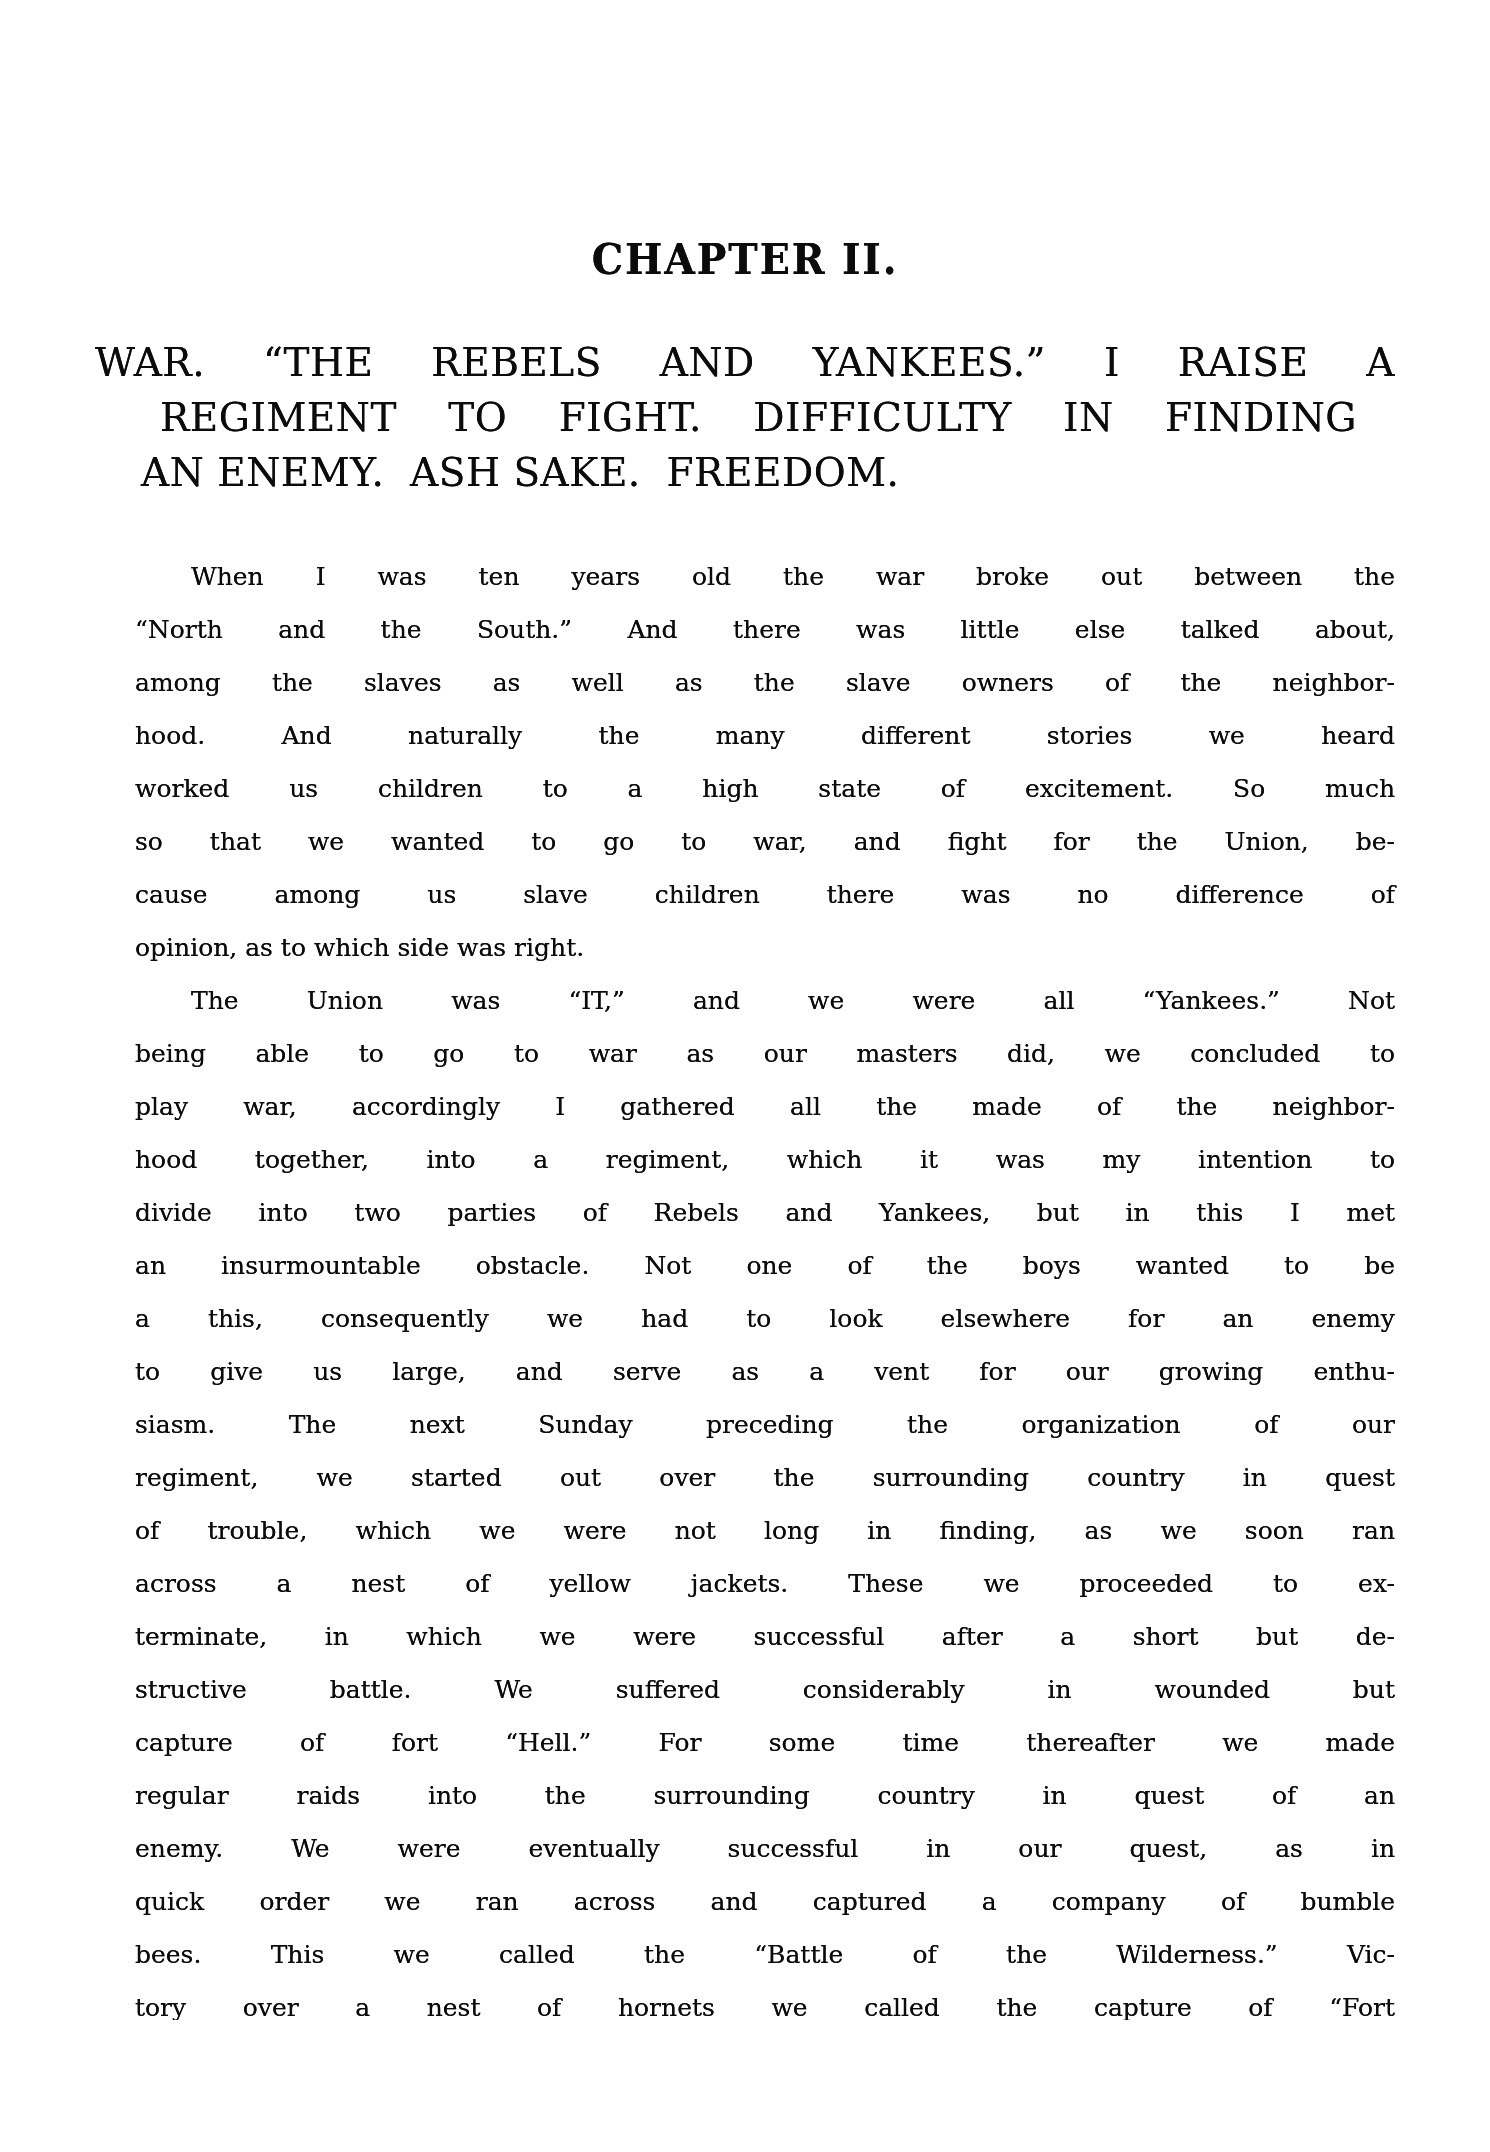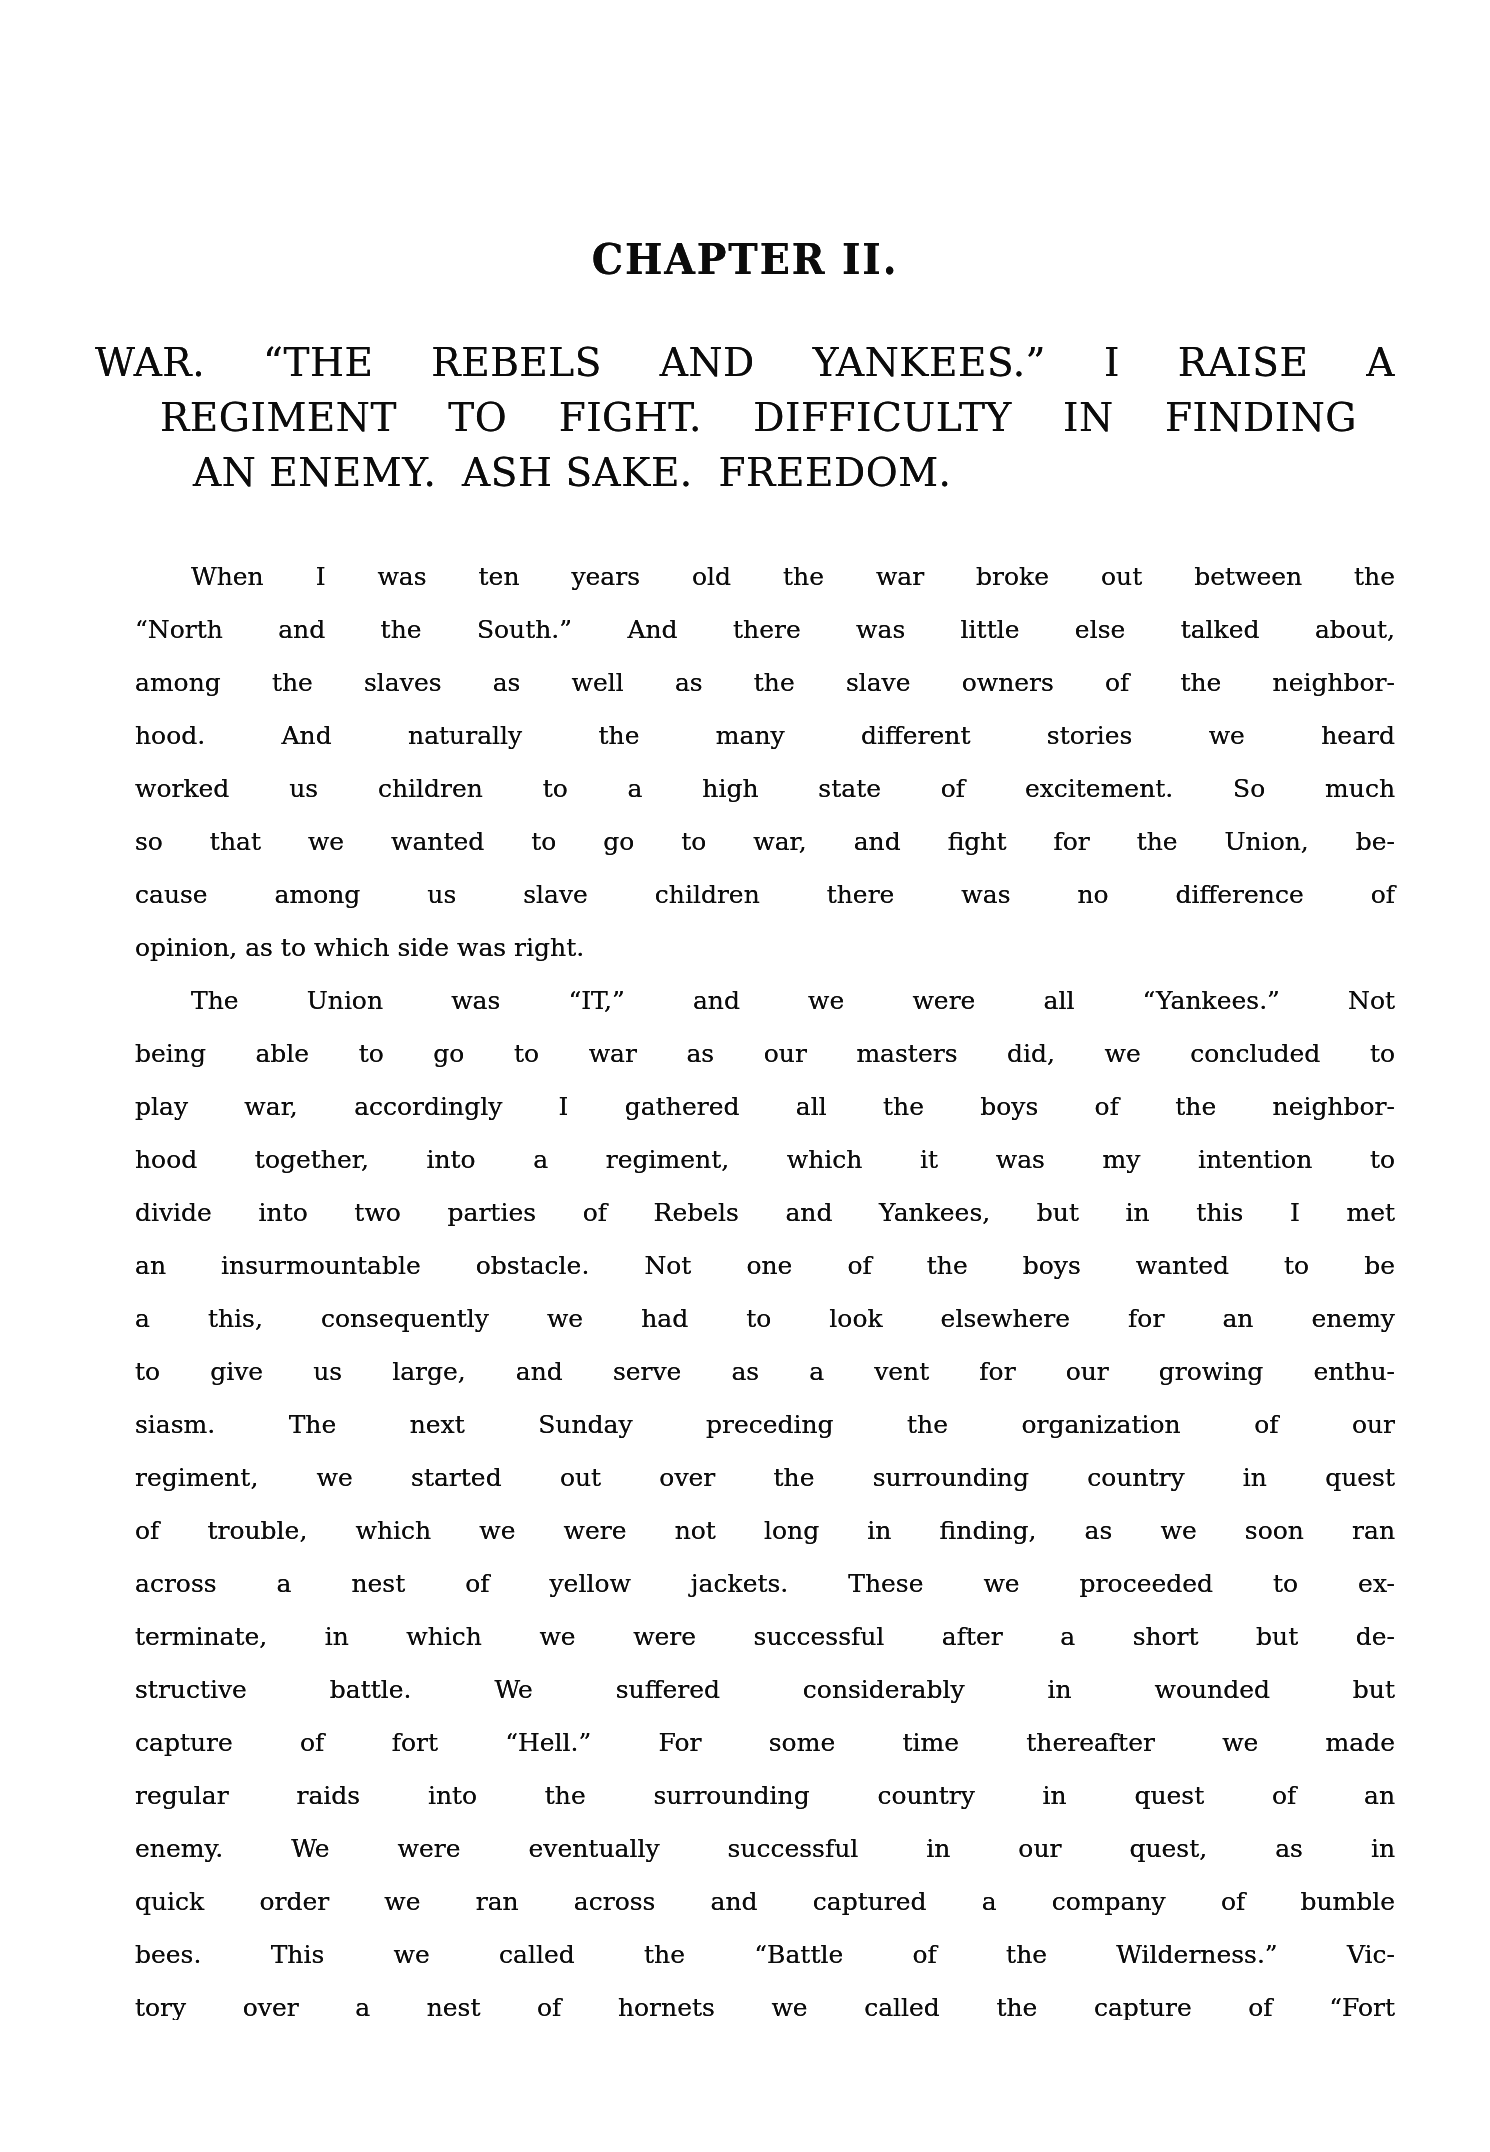--- a/index.html
+++ b/index.html
@@ -34,21 +34,21 @@
   }
   .subtitle {
     margin-top: 52px;
     font-size: 39px;
     line-height: 55px;
     letter-spacing: 0.5px;
   }
   .sub-ln { text-align: justify; }
   .sub1 { text-align-last: justify; }
   .sub2 { margin-left: 65px; margin-right: 38px; text-align-last: justify; }
-  .sub3 { margin-left: 98px; text-align: left; }
+  .sub3 { margin-left: 46px; text-align: left; }
   .bodytext {
     margin-top: 50px;
     font-size: 25px;
     line-height: 53px;
     margin-left: 40px;
   }
   .ln { text-align: left; }
   .just { text-align: justify; text-align-last: justify; }
   .indent { text-indent: 56px; }
   .speck {
@@ -85,21 +85,21 @@
         <div class="ln just">hood. And naturally the many different stories we heard</div>
         <div class="ln just">worked us children to a high state of excitement. So much</div>
         <div class="ln just">so that we wanted to go to war, and fight for the Union, be-</div>
         <div class="ln just">cause among us slave children there was no difference of</div>
         <div class="ln">opinion, as to which side was right.</div>
       </div>
 
       <div class="paragraph">
         <div class="ln just indent">The Union was “IT,” and we were all “Yankees.” Not</div>
         <div class="ln just">being able to go to war as our masters did, we concluded to</div>
-        <div class="ln just">play war, accordingly I gathered all the boys of the neighbor-</div>
+        <div class="ln just">play war, accordingly I gathered all the made of the neighbor-</div>
         <div class="ln just">hood together, into a regiment, which it was my intention to</div>
         <div class="ln just">divide into two parties of Rebels and Yankees, but in this I met</div>
         <div class="ln just">an insurmountable obstacle. Not one of the boys wanted to be</div>
         <div class="ln just">a this, consequently we had to look elsewhere for an enemy</div>
         <div class="ln just">to give us large, and serve as a vent for our growing enthu-</div>
         <div class="ln just">siasm. The next Sunday preceding the organization of our</div>
         <div class="ln just">regiment, we started out over the surrounding country in quest</div>
         <div class="ln just">of trouble, which we were not long in finding, as we soon ran</div>
         <div class="ln just">across a nest of yellow jackets. These we proceeded to ex-</div>
         <div class="ln just">terminate, in which we were successful after a short but de-</div>

